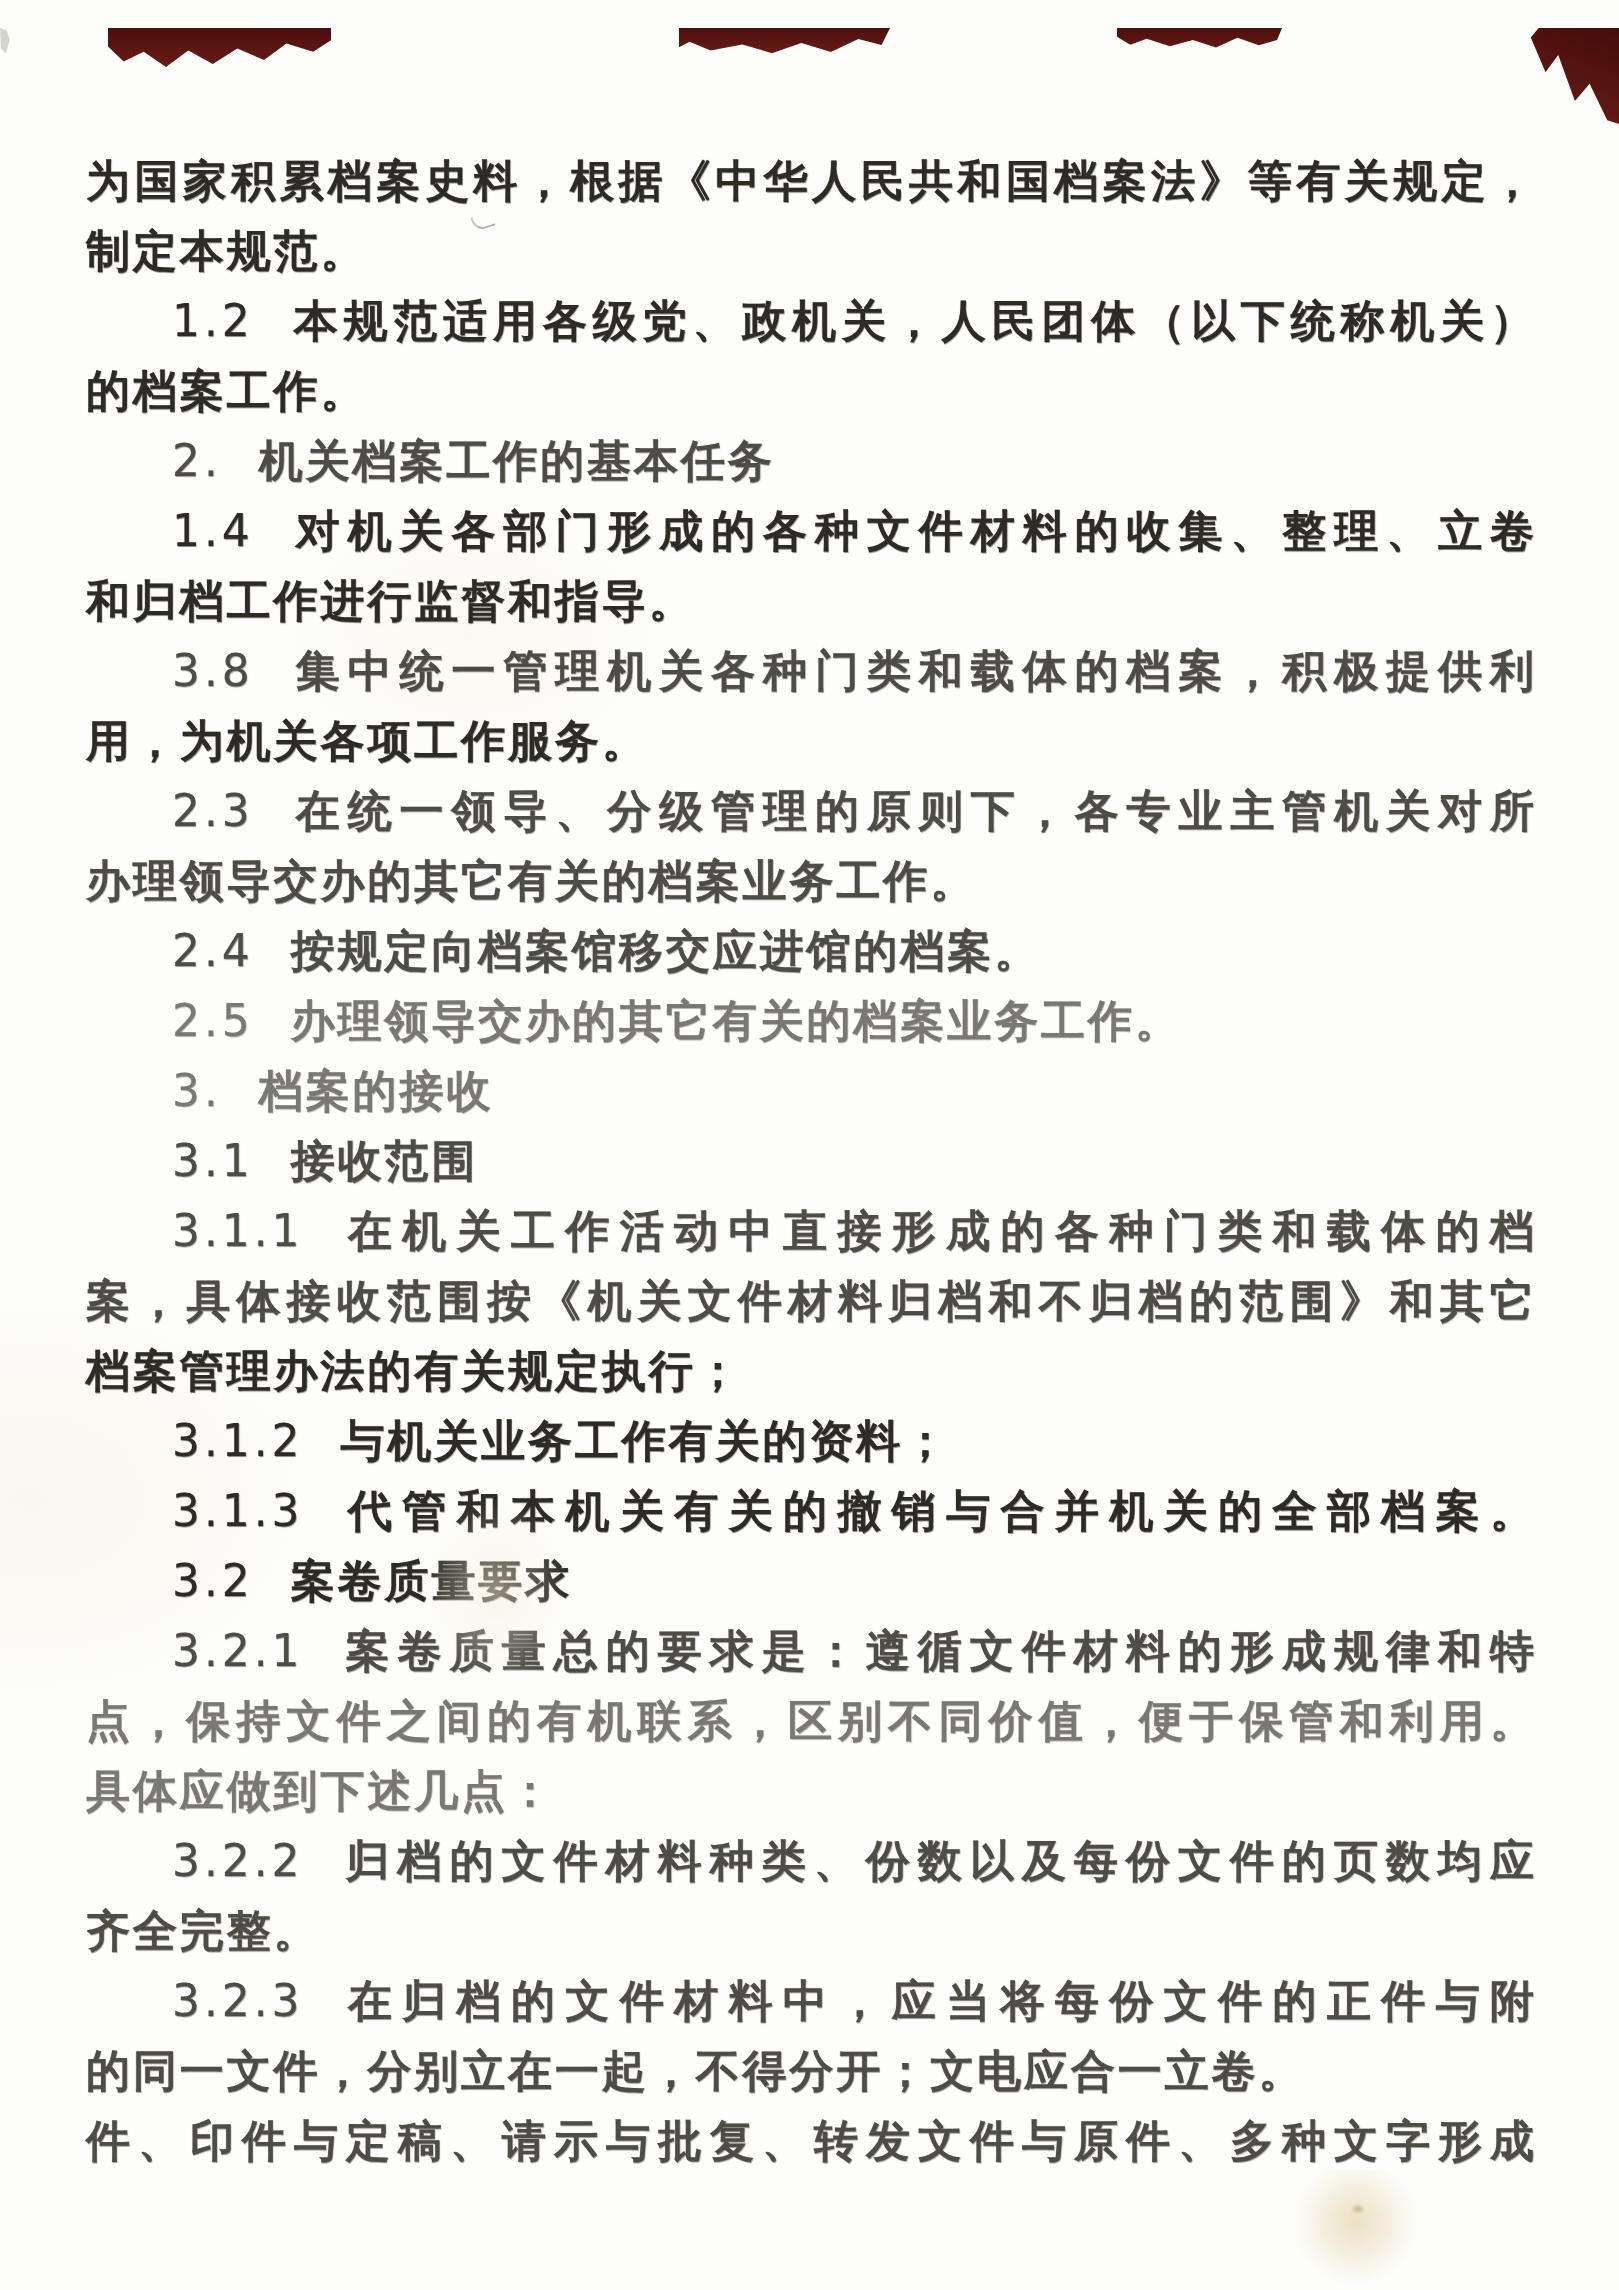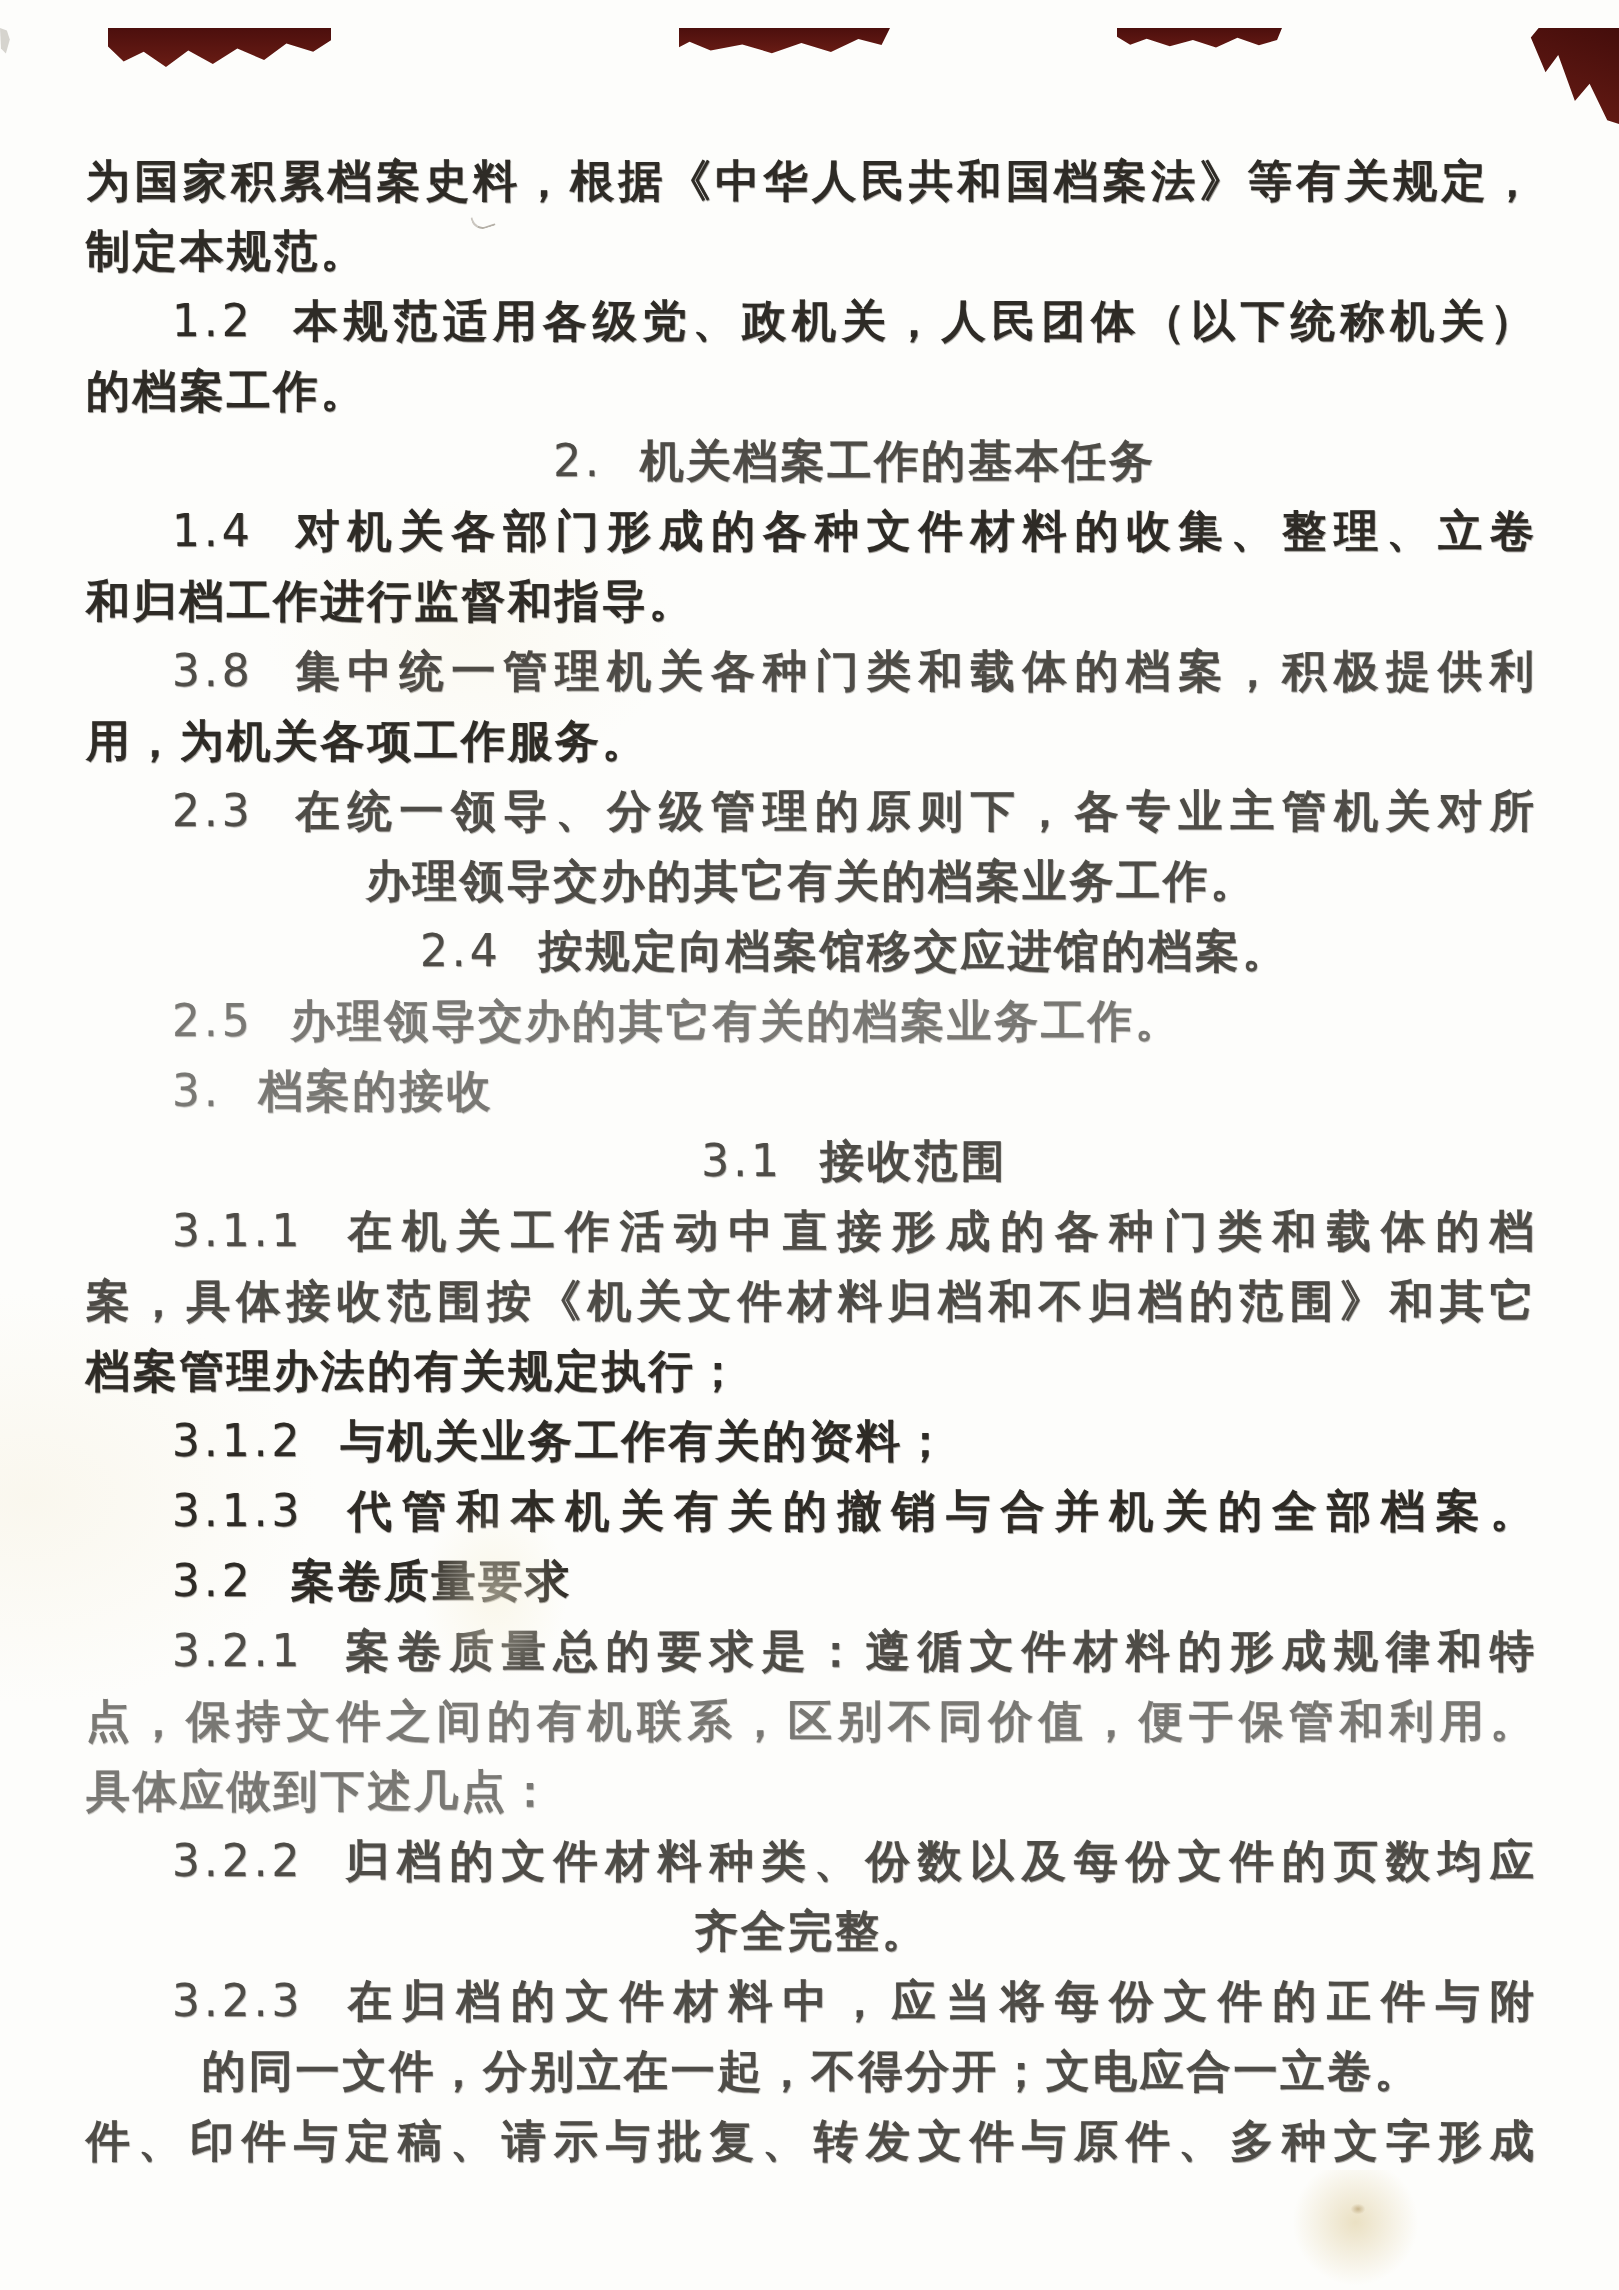--- a/index.html
+++ b/index.html
@@ -43,21 +43,21 @@
     text-align:justify;
     text-align-last:justify;
   }
   .line .num{
     font-family:"DejaVu Sans","Liberation Sans",sans-serif;
     font-weight:400;
     letter-spacing:3.9px;
     margin-right:37px;
   }
   .fade0{ opacity:.95; }
-  .fade1{ opacity:.8; filter:blur(0.3px);text-align:center; }
+  .fade1{ opacity:.8; filter:blur(0.3px); }
   .fade2{ opacity:.6; filter:blur(0.4px); }
   
   .artifact{ position:absolute; top:0; }
   .art-a{
     left:108px; width:223px; height:41px;
     background:linear-gradient(180deg,#4c0f0d,#6b1d15);
     clip-path:polygon(0 0,100% 0,100% 30%,92% 58%,80% 38%,70% 78%,58% 50%,47% 88%,36% 55%,26% 95%,16% 58%,7% 82%,0 45%);
   }
   .art-b{
     left:679px; width:211px; height:27.4px;

